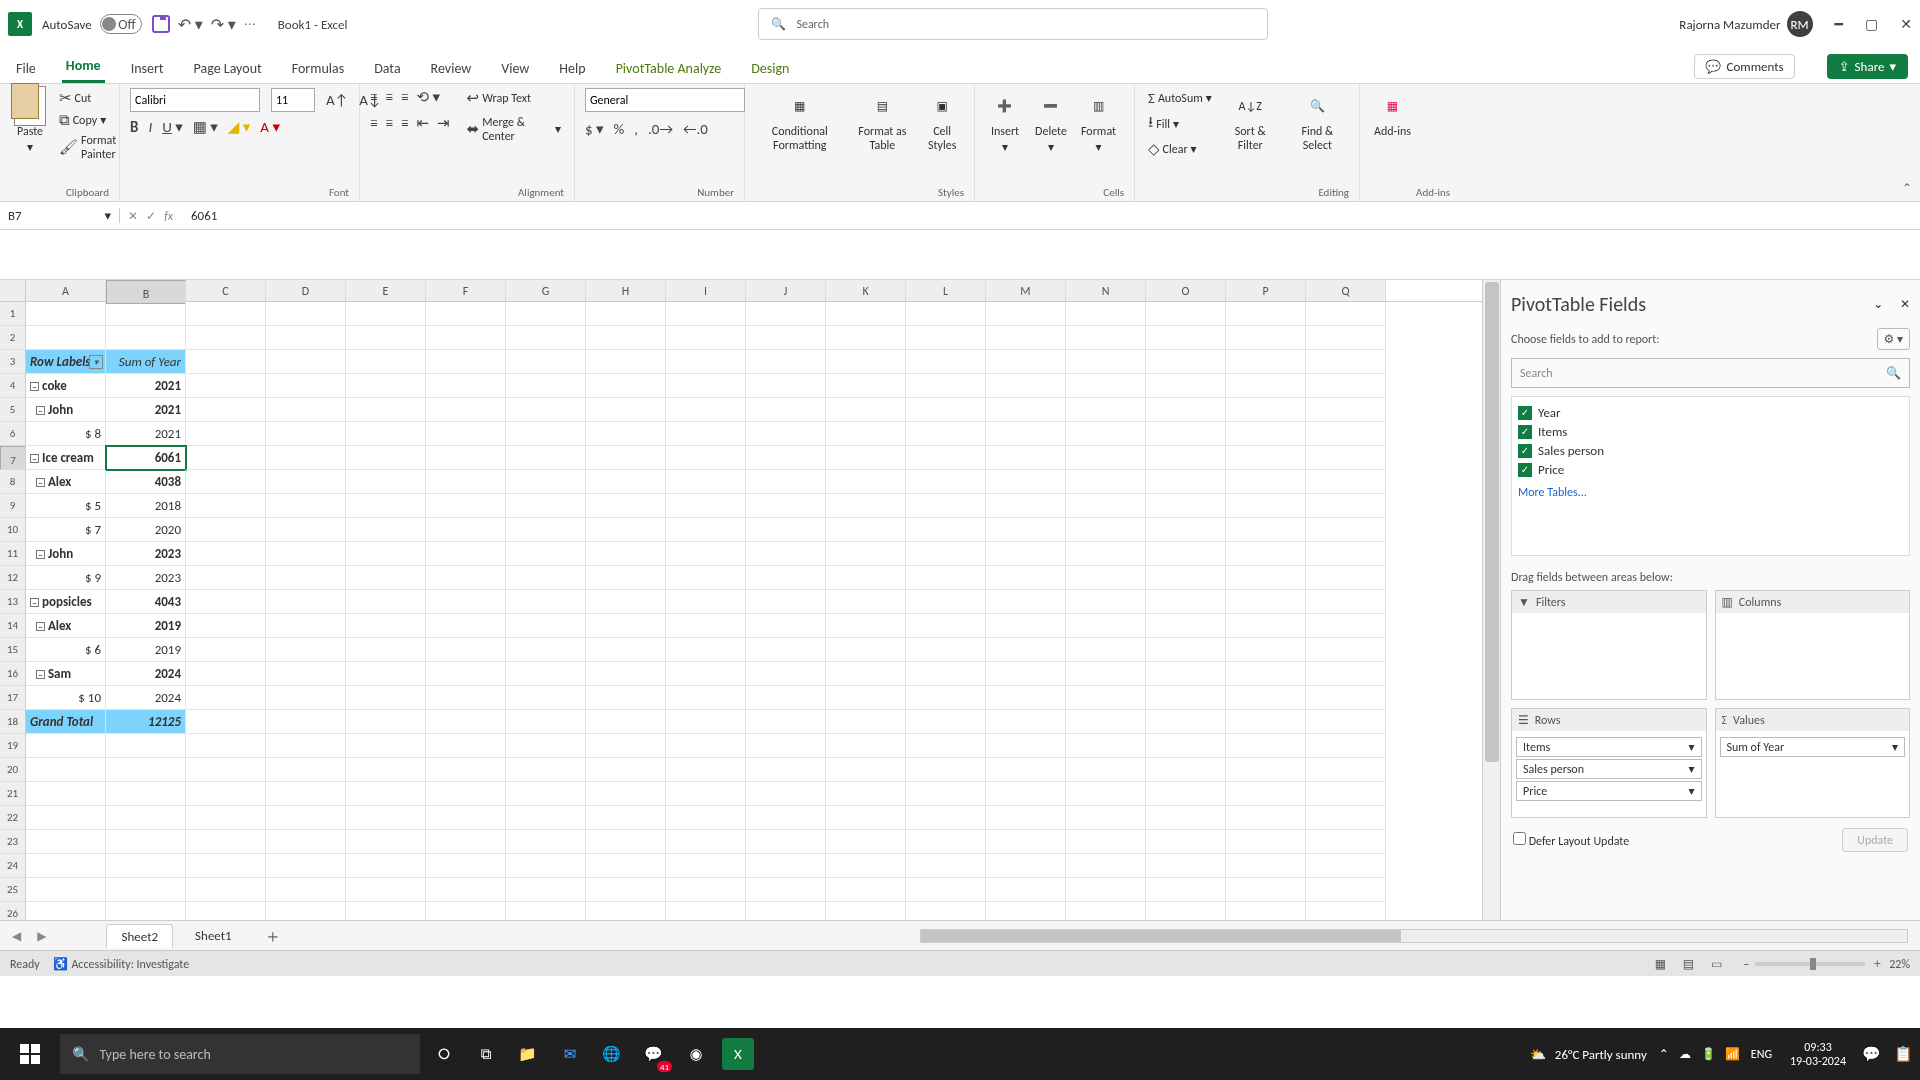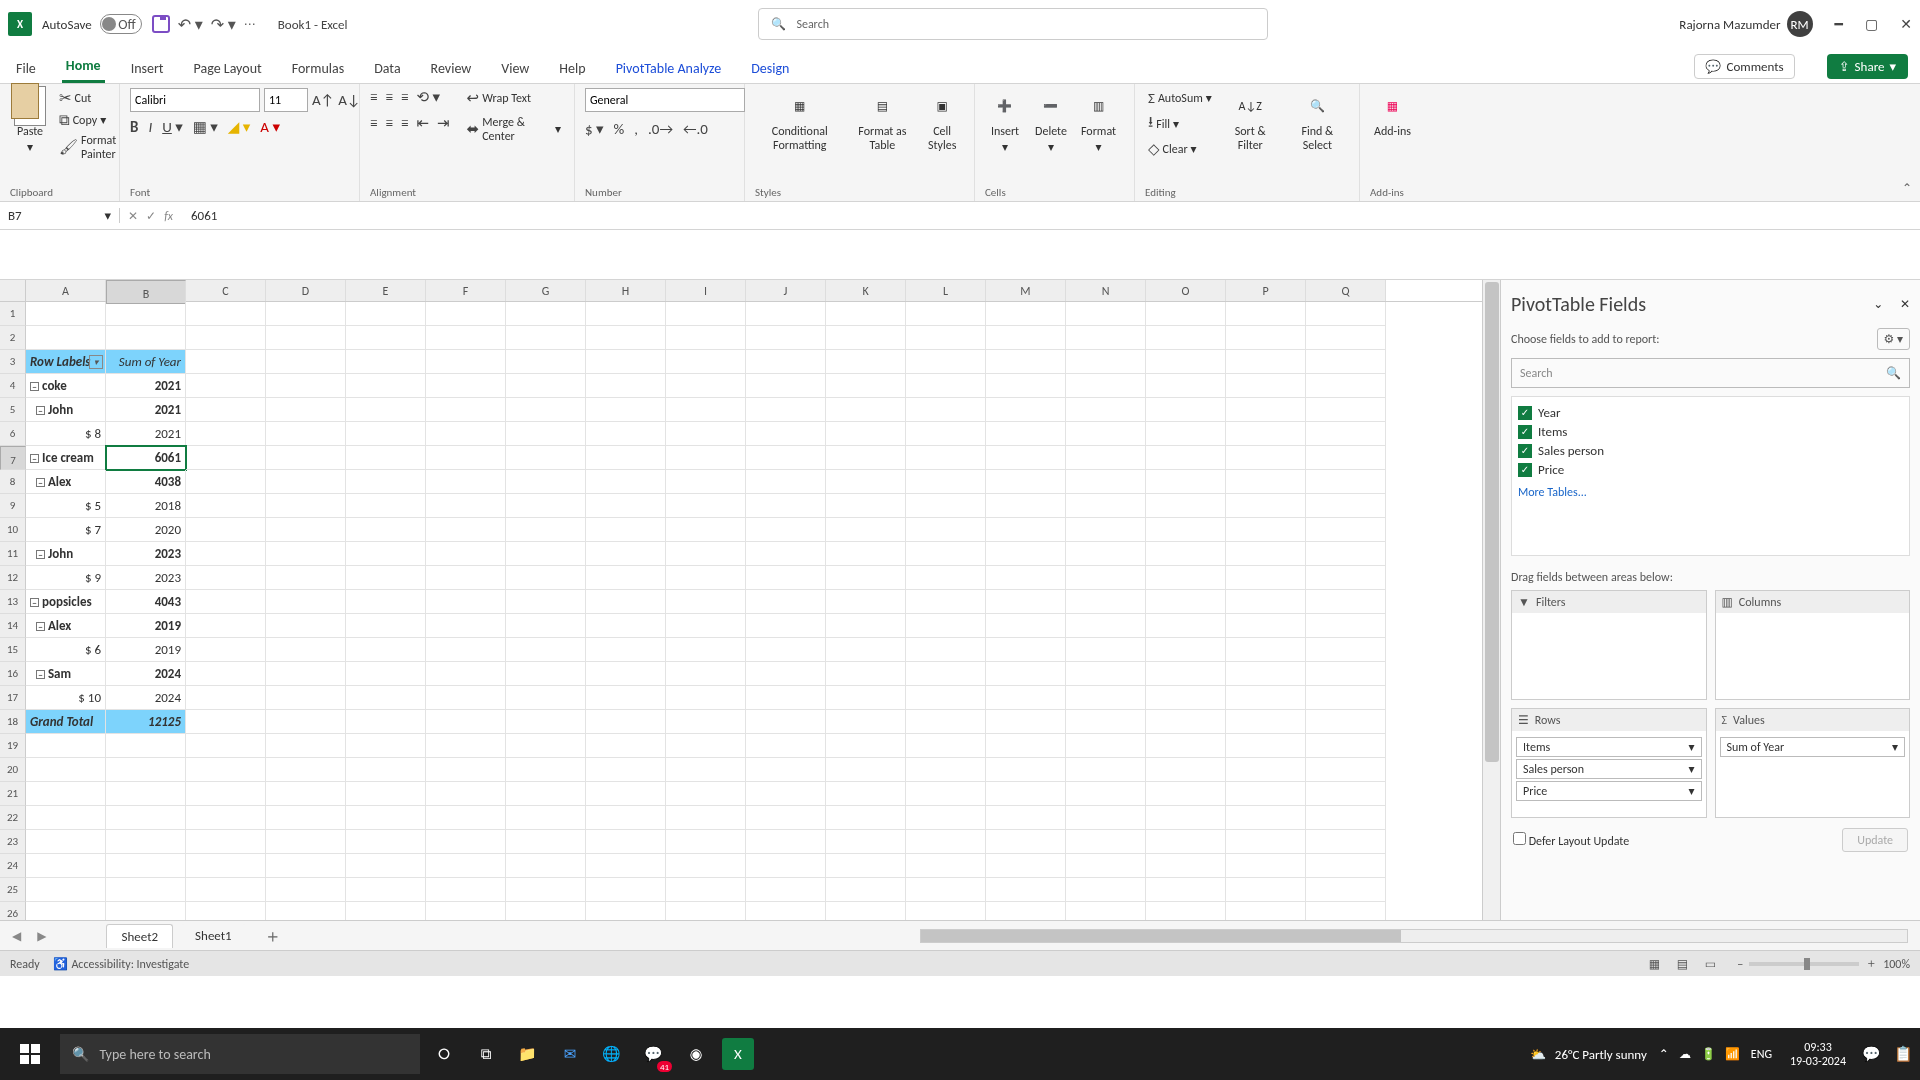--- a/index.html
+++ b/index.html
@@ -21,35 +21,35 @@
 .titlebar .search { width:510px; height:32px; border:1px solid #ccc; border-radius:4px; display:flex; align-items:center; padding:0 12px; color:#666; gap:10px; margin-right:auto;}
 .titlebar .user { display:flex; align-items:center; gap:6px; font-size:13px; margin-right:14px;}
 .titlebar .avatar{ width:26px; height:26px; border-radius:50%; background:#404040; color:#fff; display:flex; align-items:center; justify-content:center; font-size:13px;}
 .titlebar .winbtns{ display:flex; gap:22px; font-size:14px; color:#444; margin-left:8px;}
 .titlebar .winbtns span{ cursor:pointer;}
 
 
 .tabs { height:36px; display:flex; align-items:flex-end; padding:0 12px; gap:22px; border-bottom:1px solid #d4d4d4;}
 .tabs .tab{ font-size:14px; color:#444; padding:0 4px 6px; cursor:pointer;}
 .tabs .tab.active{ color:#107c41; border-bottom:3px solid #107c41; font-weight:600;margin-top:44px;}
-.tabs .tab.ctx{ color:#1d4ed8;}
+.tabs .tab.ctx{ color:#4d7c0f;}
 .tabs .spacer{ flex:1;}
 .tabs .comments{ border:1px solid #ccc; border-radius:4px; padding:4px 10px; font-size:13px; display:flex; align-items:center; gap:5px; margin-bottom:4px;}
 .tabs .share{ background:#107c41; color:#fff; border-radius:4px; padding:5px 12px; font-size:13px; margin-bottom:4px; margin-left:10px; display:flex; align-items:center; gap:5px;}
 
 
 .ribbon { height:118px; background:#f5f5f5; border-bottom:1px solid #d4d4d4; display:flex; position:relative;}
 .group { border-right:1px solid #e0e0e0; padding:4px 10px 2px; display:flex; flex-direction:column; justify-content:space-between;}
-.group .glabel{ text-align:left; font-size:11px; color:#666; padding-top:2px;}
+.group .glabel{ text-align:right; font-size:11px; color:#666; padding-top:2px;}
 .group .gc{ display:flex; align-items:flex-start; gap:6px; flex:1;}
 .big-btn{ display:flex; flex-direction:column; align-items:center; justify-content:center; font-size:12px; padding:2px 4px; cursor:pointer; gap:2px;}
 .big-btn .ic{ width:32px; height:32px; display:flex; align-items:center; justify-content:center;}
 .small-row{ display:flex; align-items:center; gap:3px; font-size:12px; padding:1px 3px; cursor:pointer;}
 .vstack{ display:flex; flex-direction:column; gap:2px; justify-content:center;}
-.hstack{ display:flex; gap:4px; align-items:center;}
+.hstack{ display:flex; gap:11px; align-items:center;}
 .sel{ border:1px solid #aaa; background:#fff; font-size:12px; padding:2px 4px; height:24px;}
 .ribbon .collapse{ position:absolute; right:8px; bottom:6px; font-size:12px; color:#666; cursor:pointer;}
 .glyph{ font-size:15px; color:#444;}
 
 
 .g-clip{ width:120px;}
 .g-clip .paste-ic{ width:34px; height:40px; border:1px solid #888; position:relative; background:#fff;}
 .g-clip .paste-ic::before{ content:""; position:absolute; left:-4px; top:-4px; width:26px; height:34px; background:#e6cfa3; border:1px solid #9c7b3a;}
 .g-font{ width:240px;}
 .g-align{ width:215px;}
@@ -1048,21 +1048,21 @@
     <span>▦</span>
     <span>▤</span>
     <span>▭</span>
   </span>
   <span class="zoom">
     <span>−</span>
     <span class="slider">
         <span class="k"></span>
       </span>
     <span>＋</span>
-    <span>100%</span>
+    <span>22%</span>
   </span>
 </div>
 
 <div class="taskbar">
   <div class="start">
       <div class="win">
         <span></span>
         <span></span>
         <span></span>
         <span></span>

